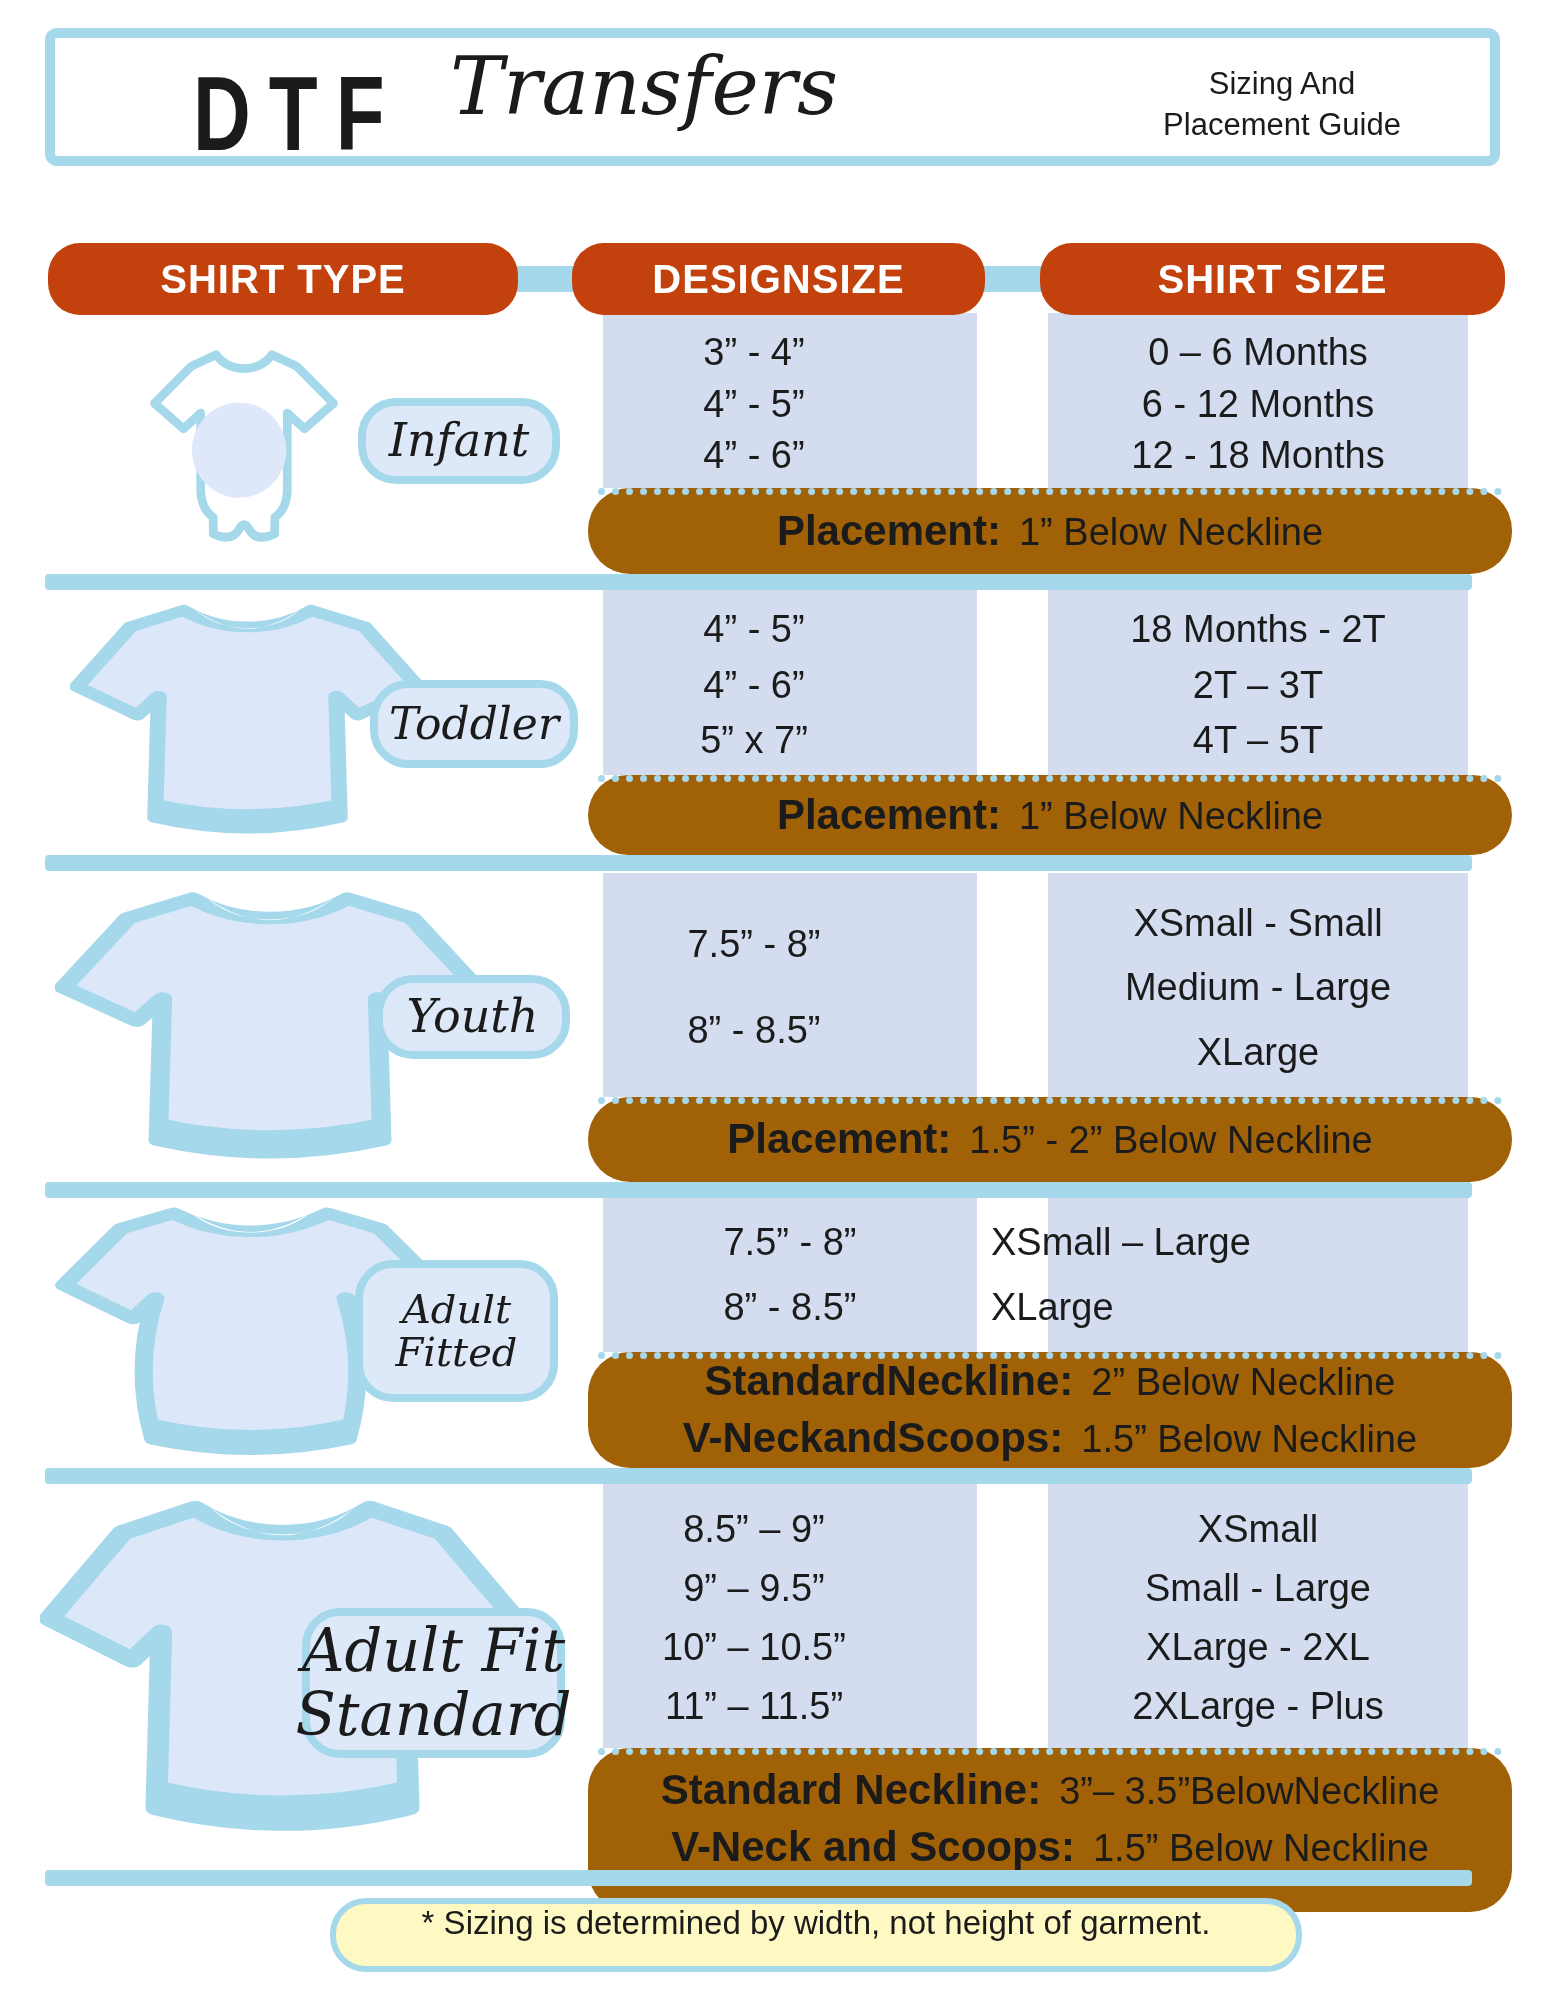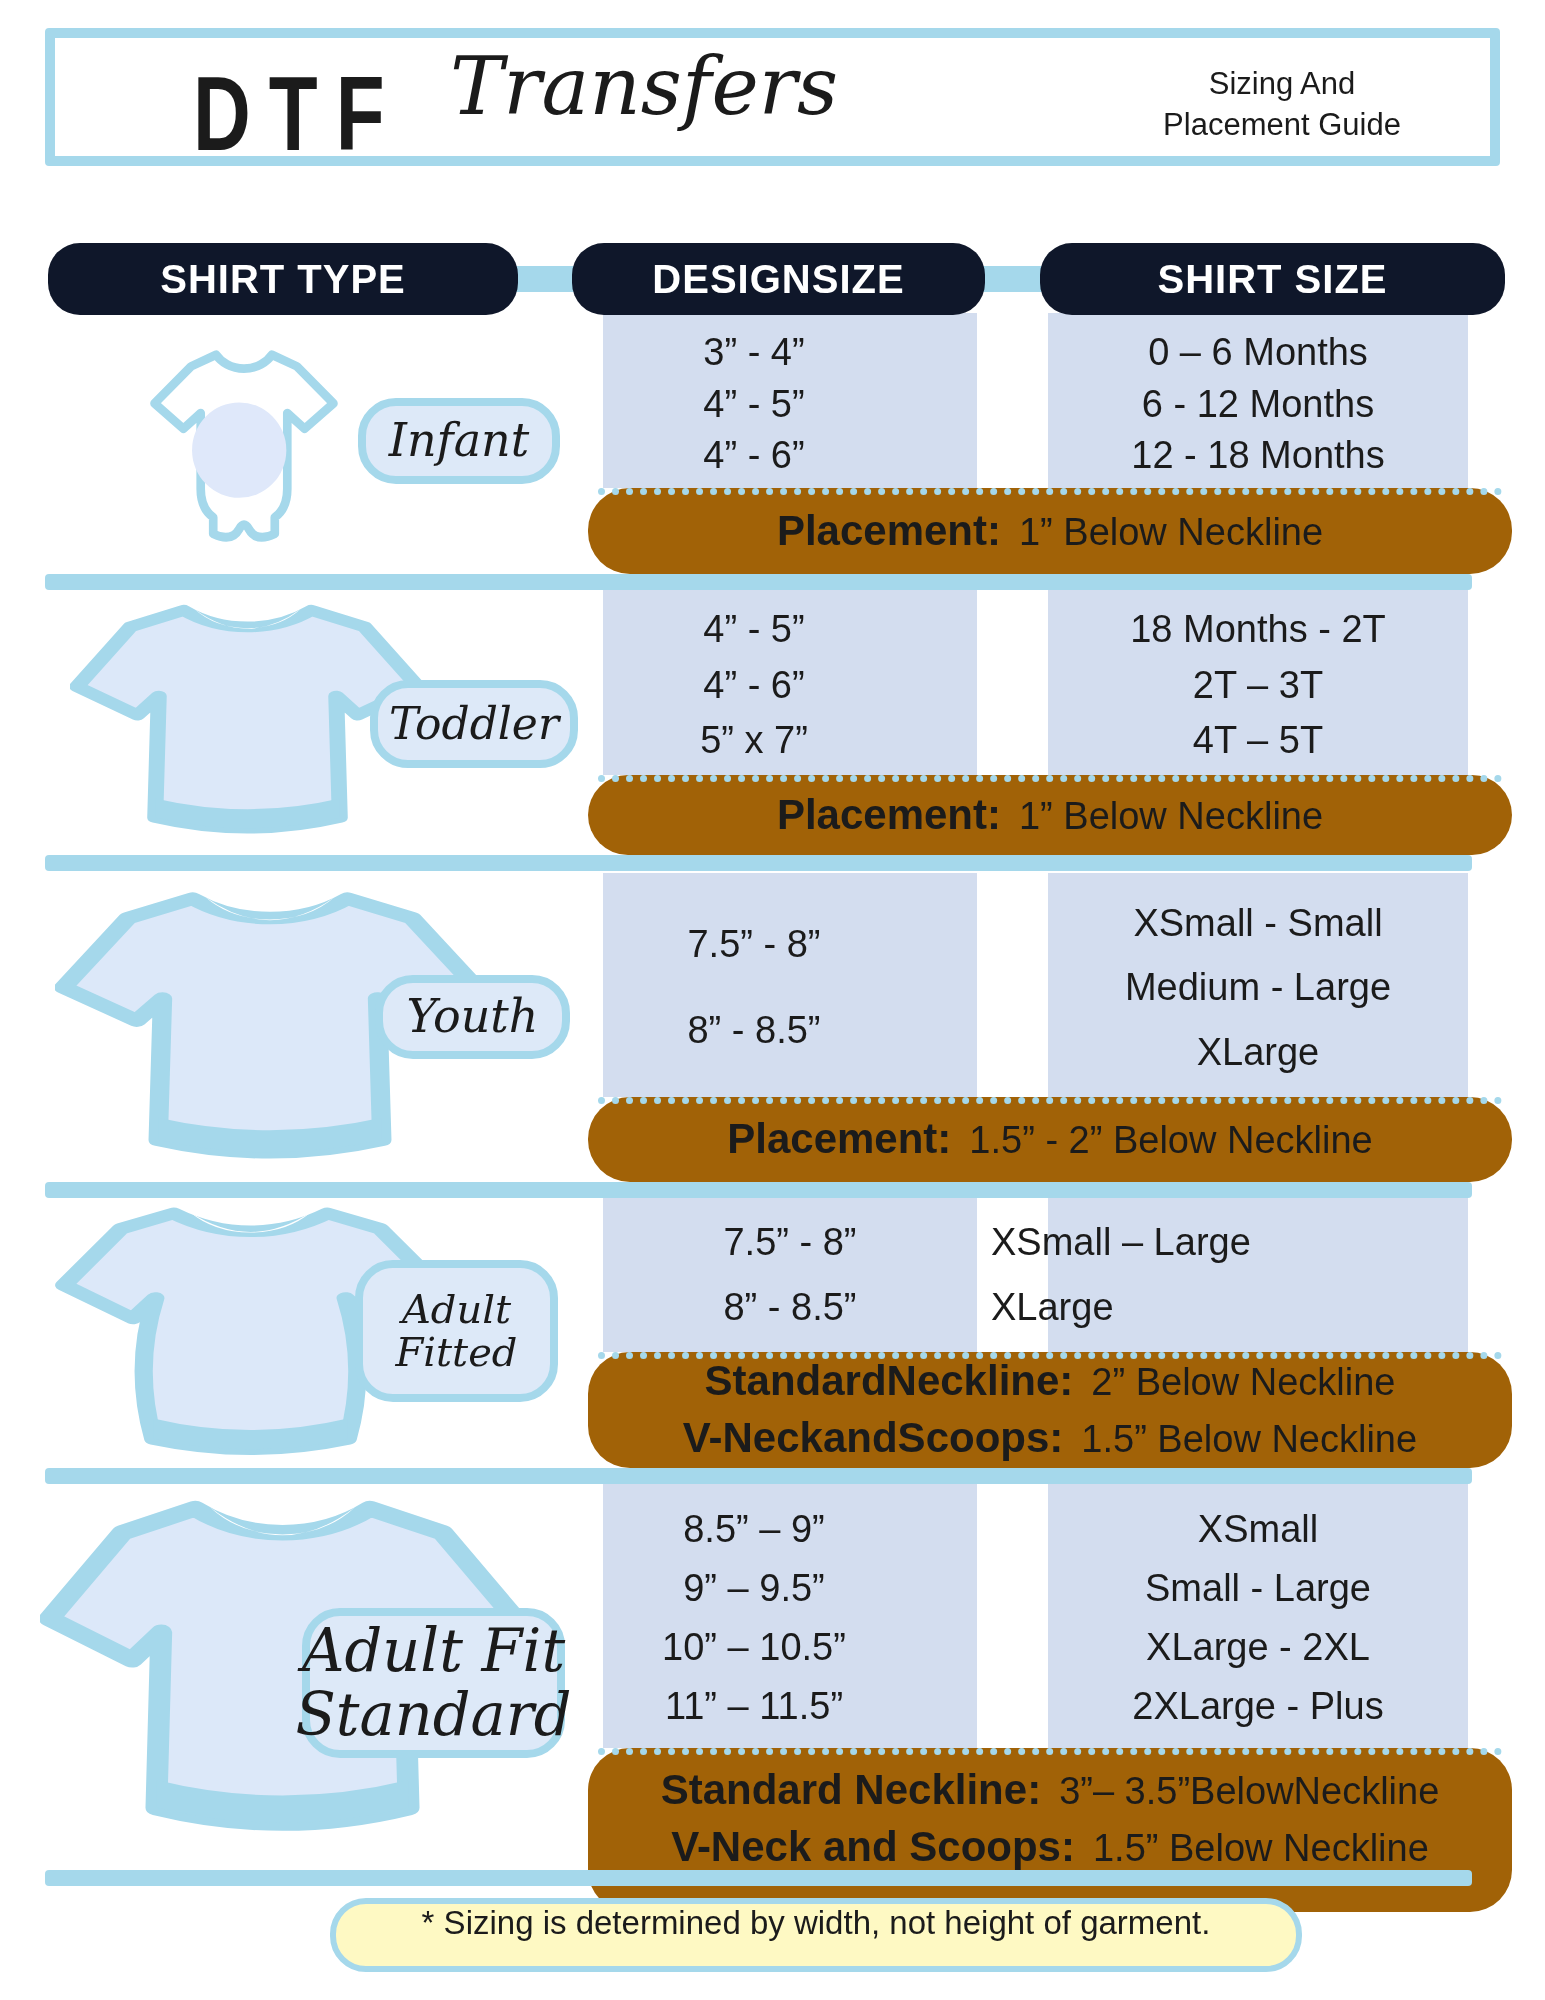--- a/index.html
+++ b/index.html
@@ -1,30 +1,30 @@
 <!DOCTYPE html>
 <html><head>
 <meta charset="utf-8">
 <style>
   html,body{margin:0;padding:0;background:#fff;}
   .page{position:relative;width:1545px;height:2000px;background:#ffffff;overflow:hidden;
         font-family:"Liberation Sans",sans-serif;color:#1b1b1b;}
 
   
   .header-box{position:absolute;left:45px;top:28px;width:1455px;height:138px;
-              border:10px solid #a5d8eb;border-radius:4px;background:#fff;box-sizing:border-box;}
+              border:10px solid #a5d8eb;border-radius:12px;background:#fff;box-sizing:border-box;}
   .brand-dtf{position:absolute;left:138px;top:16px;font-size:80px;font-weight:700;
              letter-spacing:18px;transform:scaleY(1.32);transform-origin:top left;}
   .brand-script{position:absolute;left:395px;top:2px;font-family:"DejaVu Serif",serif;
                 font-style:italic;font-size:80px;white-space:nowrap;}
   .header-subtitle{position:absolute;right:38px;top:26px;width:340px;text-align:center;
                    font-size:31px;line-height:1.32;}
 
   
-  .col-pill{position:absolute;top:243px;height:72px;background:#0f172a;border-radius:32px;
+  .col-pill{position:absolute;top:243px;height:72px;background:#c2410c;border-radius:32px;
             color:#ffffff;font-weight:700;font-size:40px;letter-spacing:1px;
             display:flex;align-items:center;justify-content:center;z-index:2;}
   .pill-shirt-type{left:48px;width:470px;}
   .pill-design-size{left:572px;width:413px;}
   .pill-shirt-size{left:1040px;width:465px;}
   .pill-connector{position:absolute;top:266px;height:26px;background:#a5d8eb;z-index:1;}
   .conn-1{left:500px;width:90px;}
   .conn-2{left:970px;width:90px;}
 
   

